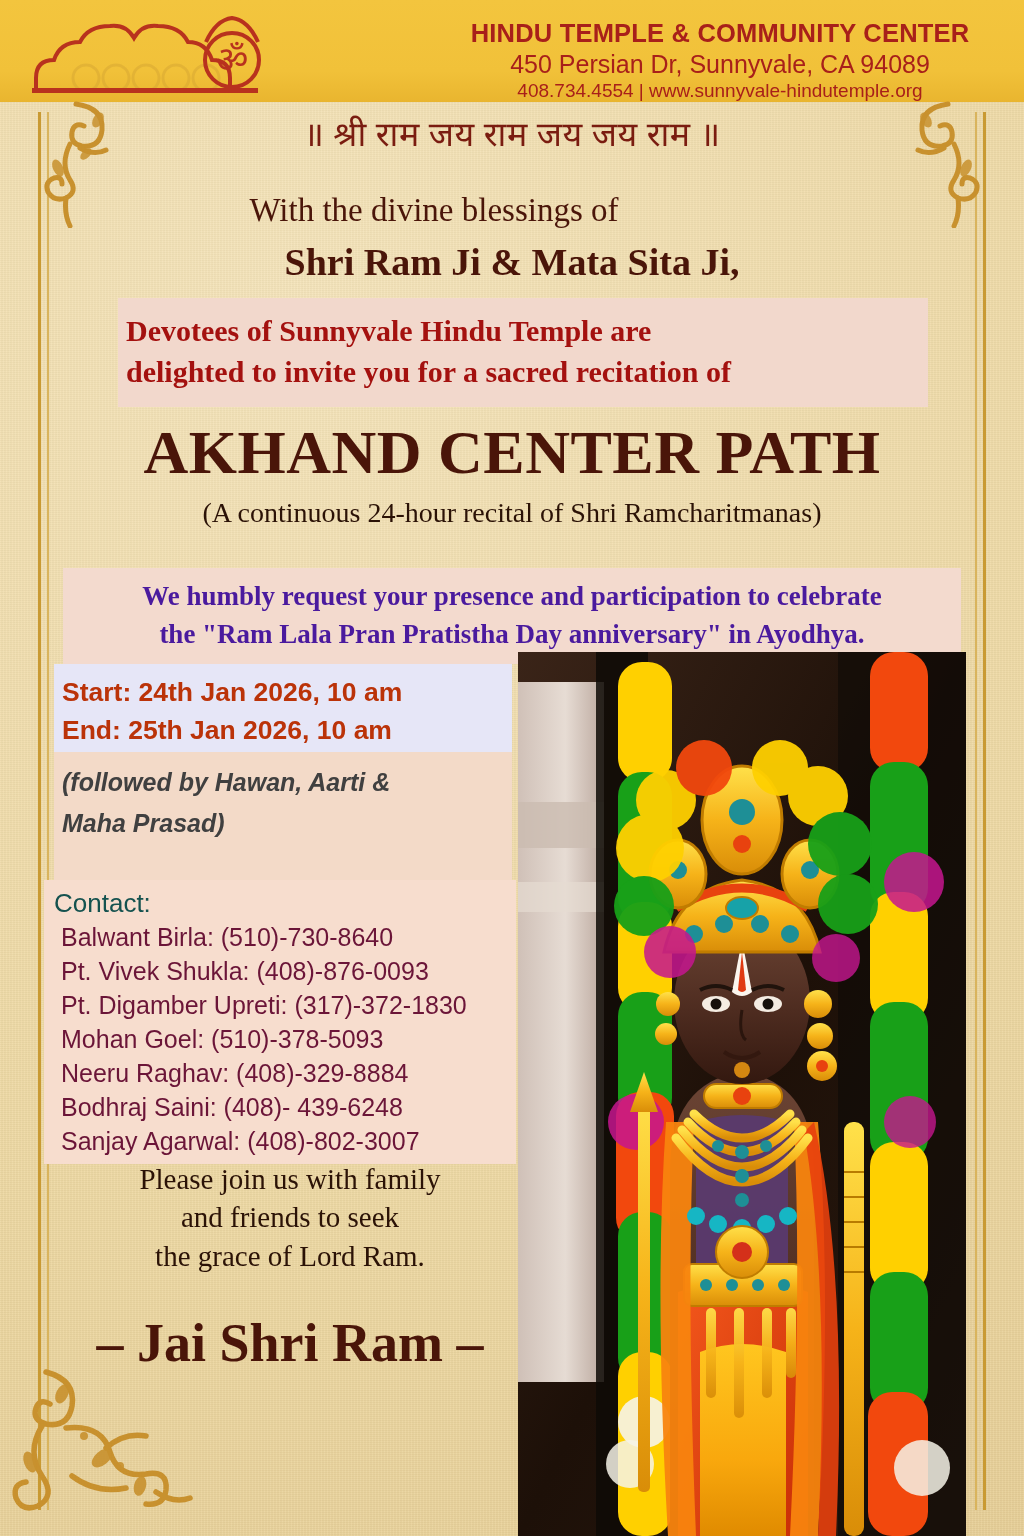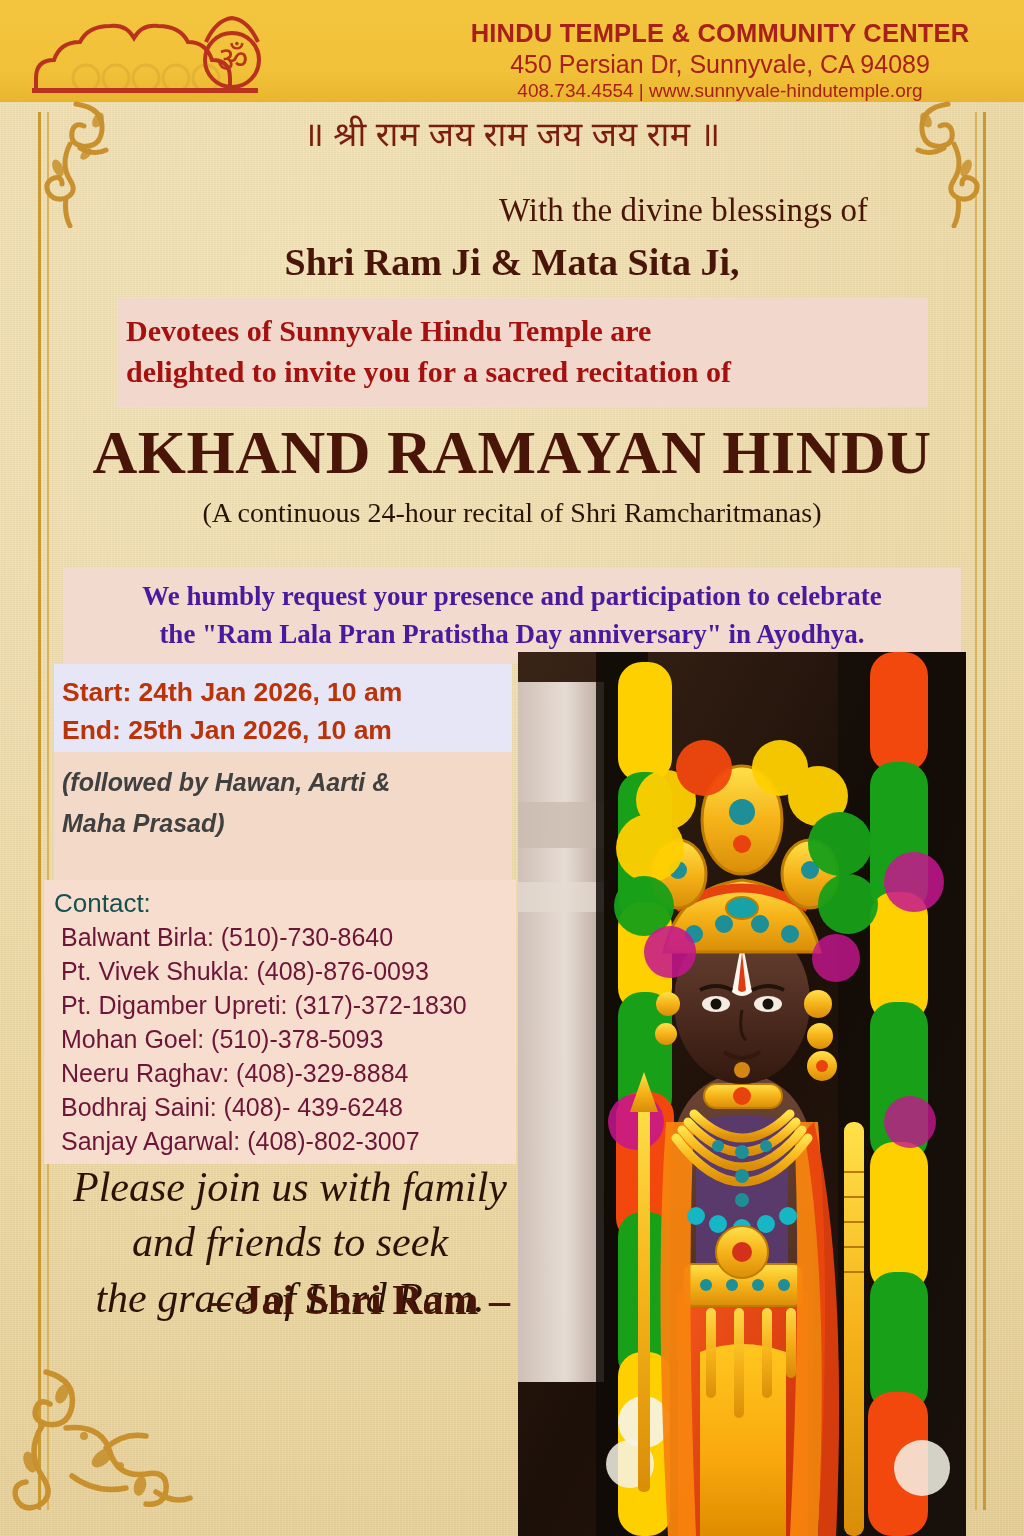--- a/index.html
+++ b/index.html
@@ -58,21 +58,21 @@
 
   
   .sanskrit{
     position:absolute;left:0;top:110px;width:1024px;text-align:center;
     font-family:"Liberation Serif",serif;
     font-size:34px;font-weight:normal;color:#7a1c10;letter-spacing:.5px;
   }
 
   
   .blessing-1{
-    position:absolute;left:0;top:192px;width:868px;text-align:right;
+    position:absolute;left:0;top:192px;width:868px;text-align:center;
     font-size:33px;color:#4a1509;
   }
   .blessing-2{
     position:absolute;left:0;top:240px;width:1024px;text-align:center;
     font-size:38px;font-weight:bold;color:#4a1509;
   }
 
   
   .invite-box{
     position:absolute;left:118px;top:298px;width:810px;
@@ -142,25 +142,25 @@
   }
   .contact-item{
     font-family:"Liberation Sans",sans-serif;
     font-size:25px;color:#6b1538;line-height:1.355;white-space:nowrap;
     padding-left:7px;
   }
 
   
   .closing{
     position:absolute;left:70px;top:1160px;width:440px;text-align:center;
-    font-size:42px;color:#2b1206;line-height:1.32;font-style:italic;
+    font-size:29px;color:#2b1206;line-height:1.32;
   }
   .jai{
-    position:absolute;left:70px;top:1276px;width:440px;text-align:right;
-    font-size:42px;font-weight:bold;color:#4a1509;
+    position:absolute;left:70px;top:1312px;width:440px;text-align:center;
+    font-size:54px;font-weight:bold;color:#4a1509;
   }
 </style>
 </head>
 <body>
 
 <div id="poster">
 
   <div class="header">
     <div class="temple-logo">
       <svg width="290" height="92" viewBox="0 0 290 92">
@@ -261,21 +261,21 @@
   <div class="sanskrit">॥ श्री राम जय राम जय जय राम ॥</div>
 
   <div class="blessing-1">With the divine blessings of</div>
   <div class="blessing-2">Shri Ram Ji &amp; Mata Sita Ji,</div>
 
   <div class="invite-box">
     <div class="invite-line">Devotees of Sunnyvale Hindu Temple are</div>
     <div class="invite-line">delighted to invite you for a sacred recitation of</div>
   </div>
 
-  <div class="main-title">AKHAND RAMAYAN HINDU</div>
+  <div class="main-title">AKHAND CENTER PATH</div>
   <div class="subtitle">(A continuous 24-hour recital of Shri Ramcharitmanas)</div>
 
   <div class="request-box">
     <div class="request-line">We humbly request your presence and participation to celebrate</div>
     <div class="request-line">the "Ram Lala Pran Pratistha Day anniversary" in Ayodhya.</div>
   </div>
 
   <div class="photo">
     <svg width="448" height="884" viewBox="0 0 448 884">
       <defs>

